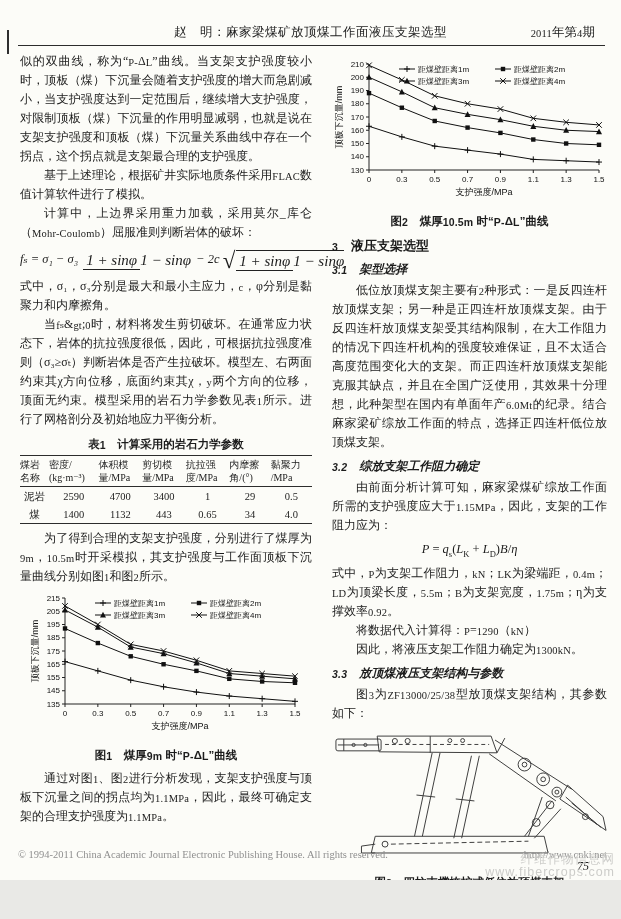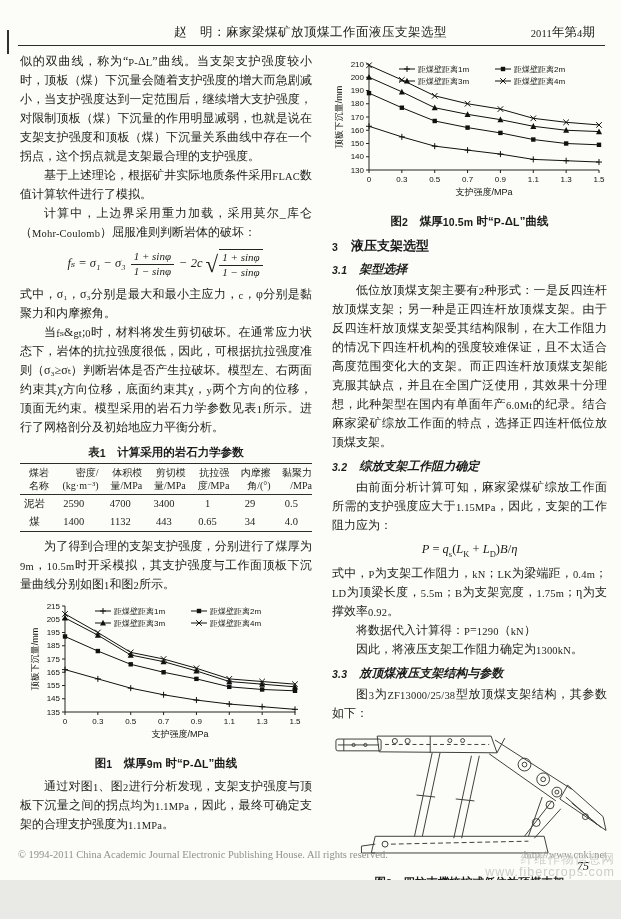--- a/index.html
+++ b/index.html
@@ -18,32 +18,32 @@
   p.body{margin:0;font-size:12px;line-height:19px;text-align:justify;text-indent:2em;}
   p.noindent{text-indent:0;}
   .lt{font-size:10.5px;position:relative;top:1px;letter-spacing:.2px;}
   
   .h-sec{font-family:"Liberation Sans","DejaVu Sans",sans-serif;font-weight:bold;font-size:13px;margin:8px 0 4px;}
   .h-sub{font-family:"Liberation Sans","DejaVu Sans",sans-serif;font-weight:bold;font-size:12px;margin:6px 0 3px;font-style:italic;}
   
   .equation{text-align:center;font-size:12.5px;margin:7px 0 5px;white-space:nowrap;}
   .equation i{font-style:italic;}
   .equation sub{font-size:8.5px;}
-  .frac{display:inline-flex;flex-direction:column;vertical-align:middle;text-align:center;
-        font-size:11px;line-height:1.25;font-style:italic;margin:0 2px;}
+  .frac{display:inline-flex;flex-direction:row;vertical-align:middle;text-align:center;
+        font-size:15px;line-height:1.25;font-style:italic;margin:0 2px;}
   .fnum{border-bottom:1px solid #222;padding:0 3px;}
   .sqrt{display:inline-flex;align-items:center;vertical-align:middle;}
   .rad{font-size:23px;line-height:1;margin-right:-1px;}
   .underrad{border-top:1px solid #222;padding-top:1px;}
   
   .tbl-caption{font-family:"Liberation Sans","DejaVu Sans",sans-serif;font-weight:bold;
                font-size:11.5px;text-align:center;margin:8px 0 3px;}
   table.data{width:100%;border-collapse:collapse;font-size:10px;line-height:13px;
              border-top:1.5px solid #2c2c2c;border-bottom:1.5px solid #2c2c2c;}
-  table.data th{font-weight:normal;border-bottom:1px solid #2c2c2c;padding:2px 0;text-align:right;}
+  table.data th{font-weight:normal;border-bottom:1px solid #2c2c2c;padding:2px 0;text-align:left;}
   table.data td{padding:2.5px 0;text-align:center;font-size:10.5px;}
   
   .chart{margin:4px 0 0 0;text-align:center;}
   .fig-caption{font-family:"Liberation Sans","DejaVu Sans",sans-serif;font-weight:bold;
                font-size:11.5px;text-align:center;margin:4px 0 6px;}
   .fig3-wrap{margin:4px 0 0 0;text-align:center;}
   .params{margin-top:2px;}
   .continued{font-family:"Liberation Sans","DejaVu Sans",sans-serif;font-weight:bold;
              font-size:12px;text-align:right;padding-right:6px;}
   

